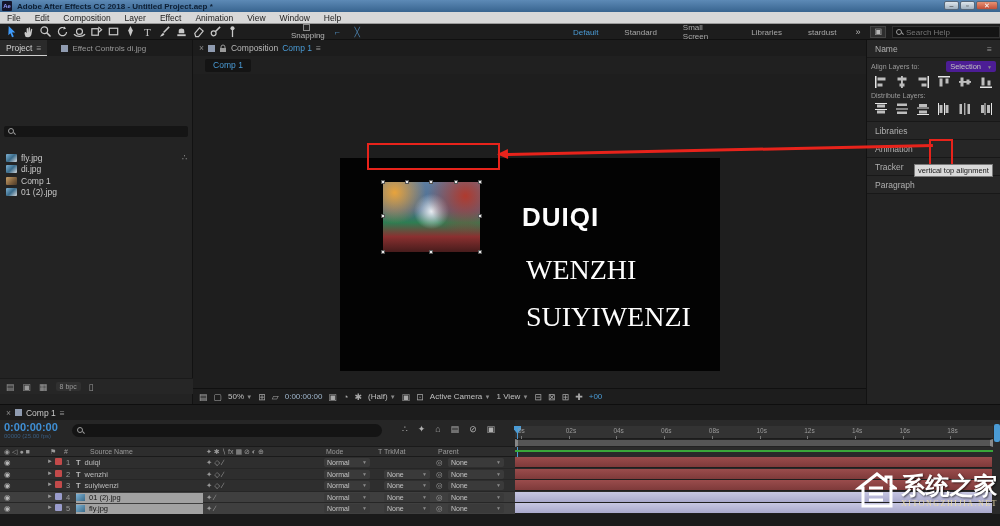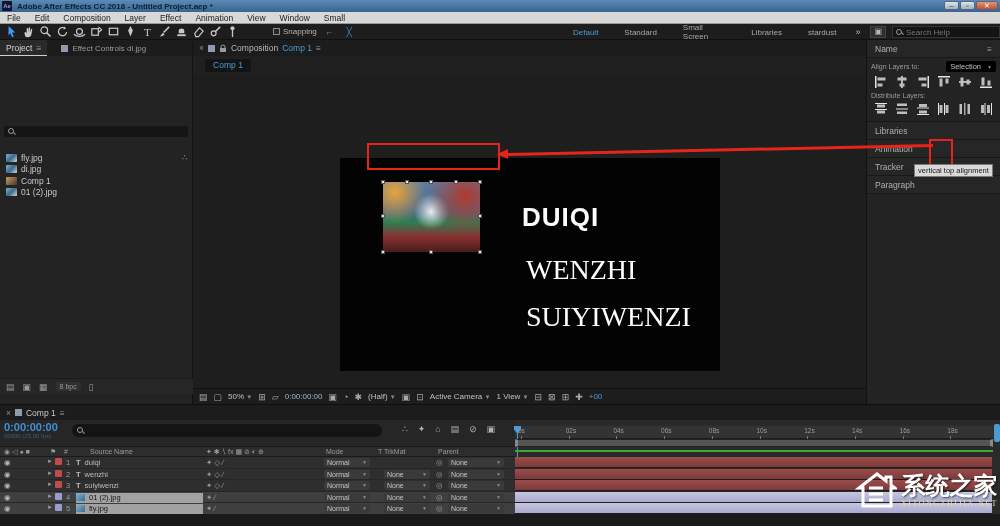--- a/index.html
+++ b/index.html
@@ -22,21 +22,21 @@
   
   .menubar { left:0; top:12px; width:1000px; height:12px; background:#d8d8d8;
     display:flex; align-items:center; border-bottom:1px solid #9a9a9a; }
   .menu-item { font-size:8.5px; color:#1c1c1c; padding:0 7px; line-height:12px; }
 
   
   .toolbar { left:0; top:24px; width:1000px; height:16px; background:#1d1d1d;
     border-bottom:1px solid #101010; display:flex; align-items:center; }
   .tools { display:flex; align-items:center; margin-left:3px; }
   .tool { width:17px; height:14px; display:flex; align-items:center; justify-content:center; }
-  .snapwrap { display:flex; align-items:center; margin-left:32px; }
+  .snapwrap { display:flex; align-items:center; margin-left:50px;flex-direction:column; }
   .snapbox { width:7px; height:7px; border:1px solid #8a8a8a; background:#252525; margin-right:3px; }
   .snaplabel { font-size:8px; color:#b4b4b4; }
   .snapicons { color:#4a7ea8; font-size:9px; margin-left:10px; letter-spacing:6px; }
   .workspaces { position:absolute; left:560px; top:0; height:16px; display:flex; align-items:center; gap:0; }
   .ws { font-size:8px; color:#a8a8a8; padding:0 13px; }
   .ws.active { color:#4a9bd5; }
   .ws-overflow { font-size:9px; color:#b8b8b8; padding:0 6px; }
   .ws-icon { font-size:8px; color:#b8b8b8; background:#2e2e2e; border:1px solid #444;
     padding:0 3px; line-height:10px; margin:0 4px; }
   .searchhelp { display:flex; align-items:center; background:#141414; border:1px solid #333;
@@ -105,21 +105,21 @@
   .exposure { color:#4a9bd5; }
 
   
   .right-panel { left:867px; top:40px; width:133px; height:364px; background:#232323; }
   .rp-row { height:18px; border-bottom:1px solid #181818; background:#262626; display:flex;
     align-items:center; font-size:8.5px; color:#b0b0b0; padding-left:8px; }
   .align-hdr { display:flex; align-items:center; justify-content:space-between; padding-right:8px; }
   .align-body { background:#232323; border-bottom:1px solid #181818; padding:3px 4px 2px 4px; }
   .align-row1 { display:flex; align-items:center; justify-content:space-between; }
   .align-lbl { font-size:7px; color:#9a9a9a; }
-  .sel-dd { background:#000000; border-radius:2px; font-size:7.5px; color:#c0c0c0; padding:1px 4px;
+  .sel-dd { background:#4c1d95; border-radius:2px; font-size:7.5px; color:#c0c0c0; padding:1px 4px;
     display:flex; gap:6px; align-items:center; }
   .icon-strip { display:flex; justify-content:space-between; padding:2px 1px; }
   .aicon { width:18px; height:16px; display:flex; align-items:center; justify-content:center; }
 
   
   .timeline { left:0; top:404px; width:1000px; height:122px; background:#262626; border-top:1px solid #0e0e0e; }
   .tl-tabrow { height:15px; background:#1c1c1c; display:flex; align-items:center; gap:4px;
     padding-left:6px; font-size:8.5px; color:#c8c8c8; }
   .tl-left-toolbar { position:absolute; left:0; top:15px; width:515px; height:26px; background:#262626; }
   .tl-time { position:absolute; left:4px; top:1px; font-size:11px; font-weight:bold; color:#3f8fd4; }
@@ -192,21 +192,21 @@
 
   <div class="abs menubar" id="menubar">
       <div class="menu-item">File</div>
       <div class="menu-item">Edit</div>
       <div class="menu-item">Composition</div>
       <div class="menu-item">Layer</div>
       <div class="menu-item">Effect</div>
       <div class="menu-item">Animation</div>
       <div class="menu-item">View</div>
       <div class="menu-item">Window</div>
-      <div class="menu-item">Small</div>
+      <div class="menu-item">Help</div>
     </div>
 
   <div class="abs toolbar">
     <div class="tools" id="tools">
         <div class="tool">
           <svg width="13" height="13" viewBox="0 0 14 14">
             <path d="M4,1 L11,8 L7.5,8.2 L9.5,12.5 L7.6,13.3 L5.9,9 L3.6,11 Z" fill="#3f9bfa"></path>
           </svg>
         </div>
         <div class="tool">

